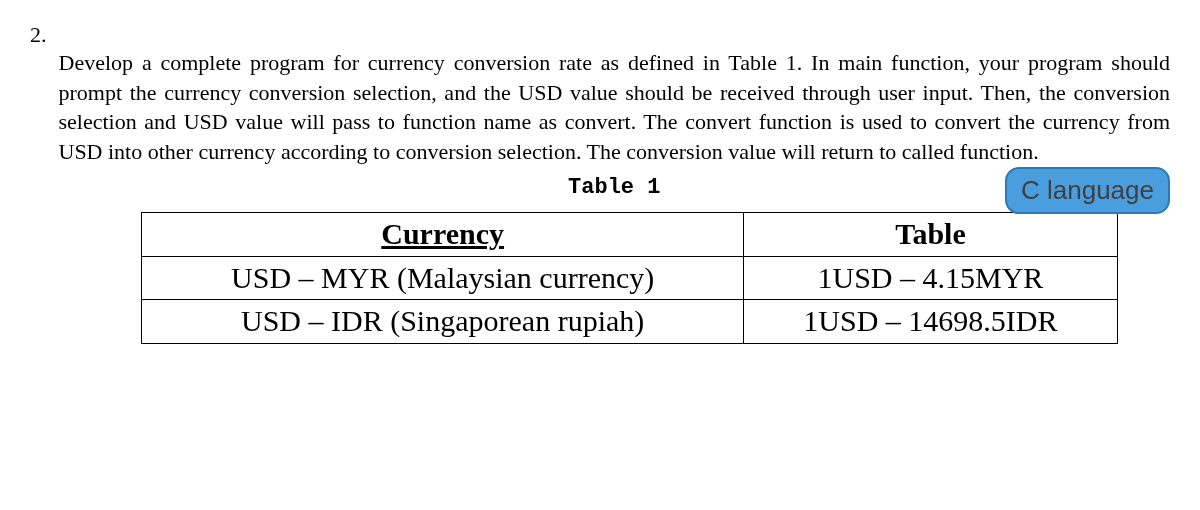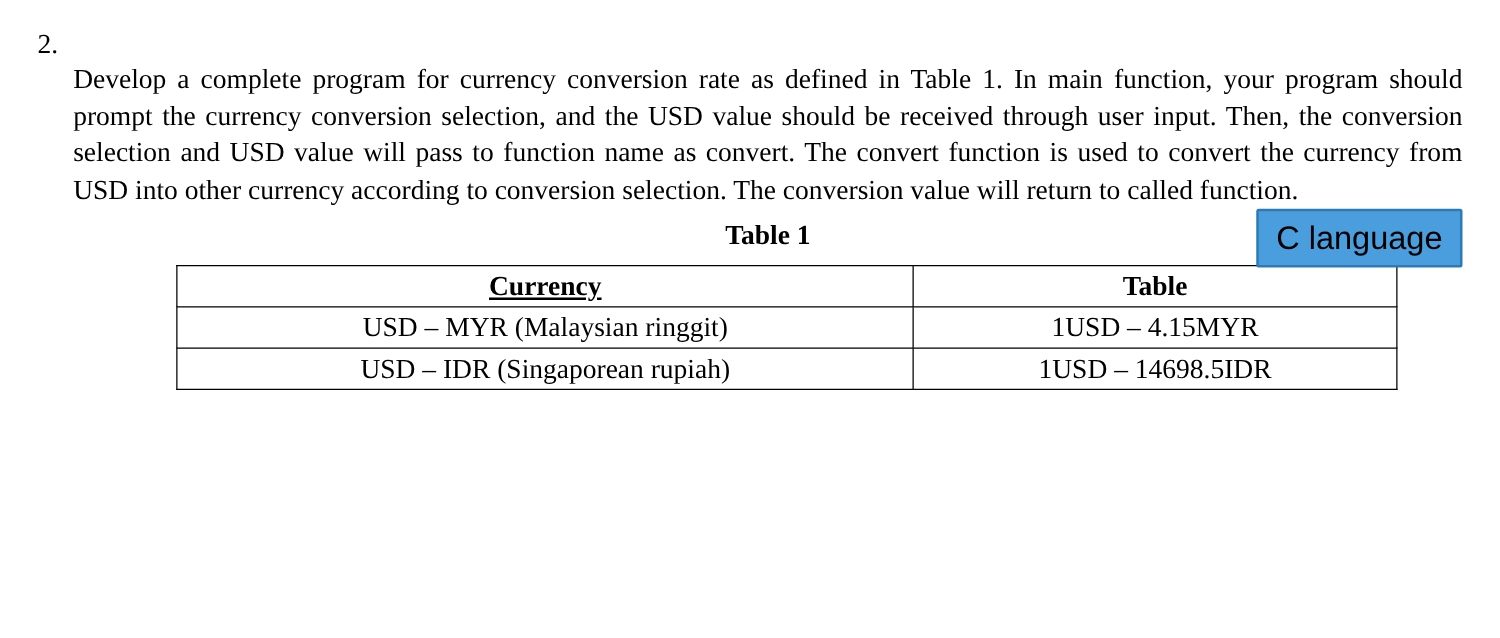--- a/index.html
+++ b/index.html
@@ -34,39 +34,40 @@
       align-items: center;
       justify-content: center;
       position: relative;
       margin-top: 6px;
       margin-bottom: 10px;
     }
     .table-caption {
       font-weight: bold;
       text-align: left;
       font-size: 22px;
+      font-family: Liberation Mono, monospace;
     }
     .lang-badge {
       position: absolute;
       right: 0;
       top: -6px;
       background: #4a9ede;
-      color: #000000;
+      color: #404040;
       border: 2px solid #2c7bb6;
-      border-radius: 2px;
+      border-radius: 14px;
       padding: 4px 14px;
       font-family: Arial, Helvetica, sans-serif;
       font-size: 26px;
       font-weight: 400;
     }
     .rate-table {
       border-collapse: collapse;
       margin: 0 auto;
       width: 92%;
-      font-size: 22px;
+      font-size: 30px;
     }
     .rate-table th, .rate-table td {
       border: 1.5px solid #000;
       padding: 1px 10px;
       text-align: center;
       font-weight: normal;
     }
     .rate-table th {
       font-weight: bold;
       text-decoration: underline;
@@ -93,21 +94,21 @@
     <div class="table-wrap">
       <table class="rate-table">
         <thead>
           <tr>
             <th>Currency</th>
             <th class="rate-head"><b>Table</b></th>
           </tr>
         </thead>
         <tbody>
           <tr>
-            <td>USD – MYR (Malaysian ringgit)</td>
+            <td>USD – MYR (Malaysian currency)</td>
             <td>1USD – 4.15MYR</td>
           </tr>
           <tr>
             <td>USD – IDR (Singaporean rupiah)</td>
             <td>1USD – 14698.5IDR</td>
           </tr>
         </tbody>
       </table>
     </div>
   </div>

